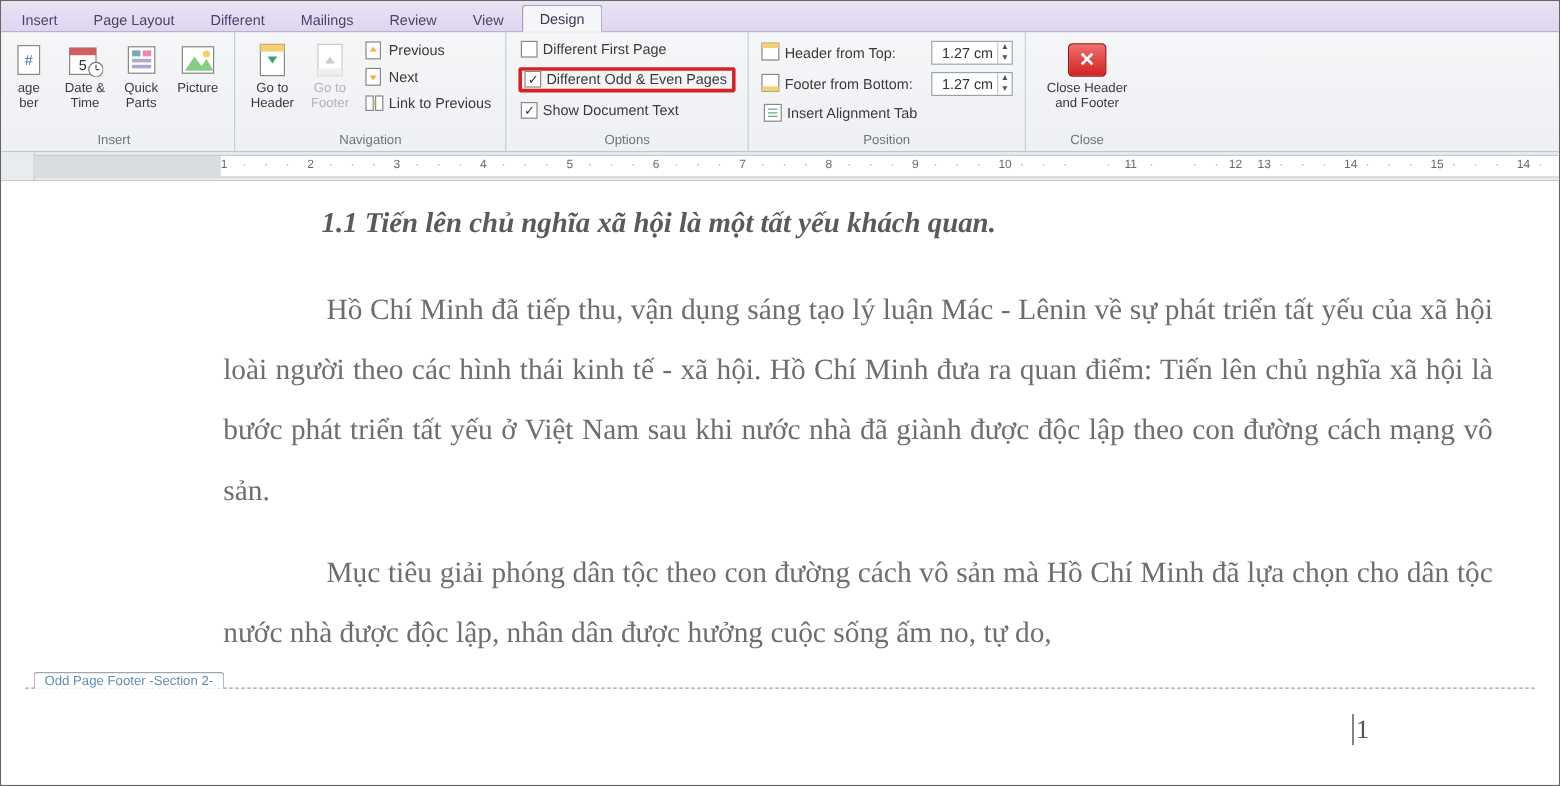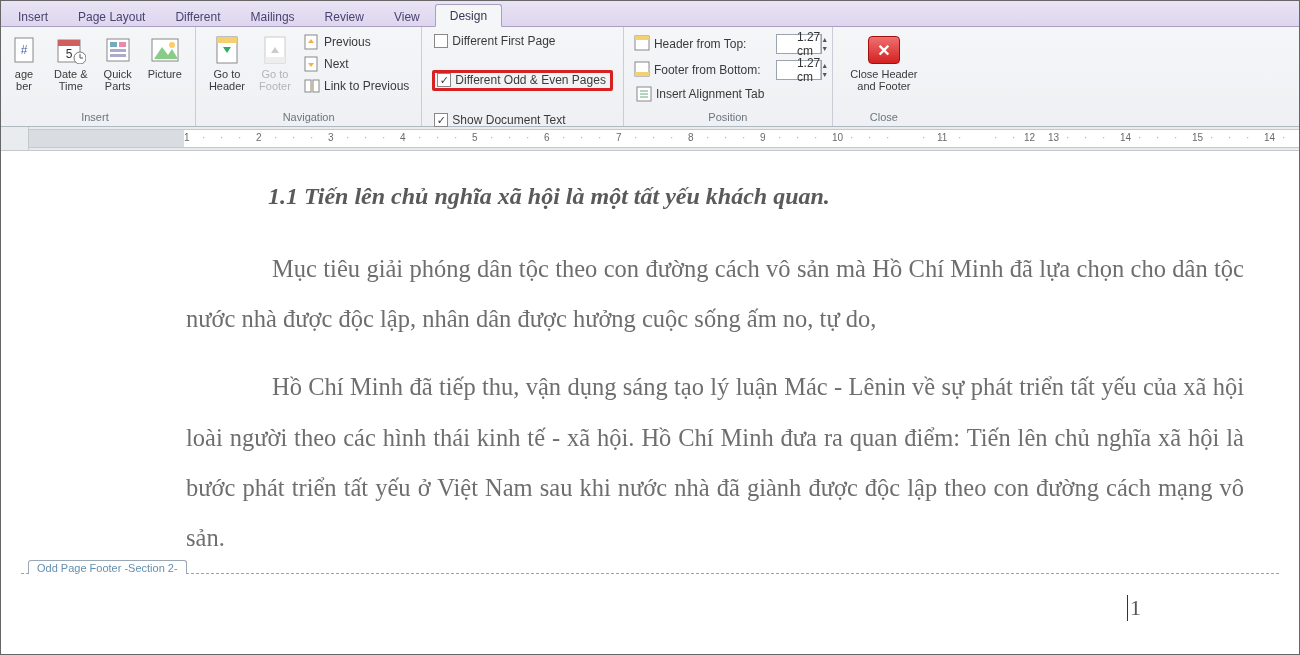--- a/index.html
+++ b/index.html
@@ -88,23 +88,23 @@
   .highlight {
     border: 3px solid #d62222;
     padding: 0 4px 1px 2px;
     border-radius: 2px;
   }
   .pos-row {
     display: flex; align-items: center; gap: 4px; font-size: 12px;
     color: #3a3a3a; padding: 1px 0;
   }
   .spin {
-    border: 1px solid #9aa3ae; background: #fff; height: 20px; width: 46px;
+    border: 1px solid #9aa3ae; background: #fff; height: 20px; width: 68px;
     display: flex; align-items: center; justify-content: space-between;
-    padding-left: 20px;
+    padding-left: 8px;
   }
   .spin .val { font-size: 12px; color: #333; }
   .spin .arrows { width: 12px; height: 100%; border-left:1px solid #c0c6ce;
     display:flex; flex-direction:column; }
   .spin .arrows div { flex:1; font-size:7px; text-align:center; color:#555; line-height:9px;}
   .close-ico {
     width: 34px; height: 28px; border-radius: 4px;
     background: linear-gradient(#f07070,#d42020);
     border:1px solid #a01010; display:flex; align-items:center; justify-content:center;
     color:#fff; font-weight:bold; font-size:16px;
@@ -119,21 +119,21 @@
     font-size:10px; color:#6a6a6a;
   }
   .ruler .tick { position:absolute; top:2px; }
   .doc-area {
     position: relative;
     height: calc(655px - 26px - 100px - 24px - 2px);
     background:#fff;
     overflow:hidden;
   }
   .page-text {
-    position:absolute; left:185px; right:55px; top:32px;
+    position:absolute; left:185px; right:55px; top:22px;
     font-family: "Times New Roman", serif;
     color:#6e6e6e;
   }
   .heading {
     font-style: italic; font-weight: bold; font-size: 24px;
     color:#5a5a5a; margin-bottom: 34px; margin-left: 82px;
   }
   .para {
     font-size: 24.5px; line-height: 2.05; text-align: justify;
     text-indent: 86px; margin-bottom: 18px;
@@ -275,21 +275,21 @@
             </span>
           <span>Link to Previous</span>
         </div>
       </div>
     </div>
     <div class="group-label">Navigation</div>
   </div>
 
   <div class="group">
     <div class="group-body">
-      <div class="vlist" style="gap:21px">
+      <div class="vlist" style="gap:7px">
         <div class="small-row">
           <span class="chk"></span>
           <span>Different First Page</span>
         </div>
         <div class="small-row highlight">
           <span class="chk">✓</span>
           <span>Different Odd &amp; Even Pages</span>
         </div>
         <div class="small-row">
           <span class="chk">✓</span>
@@ -426,19 +426,19 @@
       <span class="tick" style="left: 1217px; color: rgb(170, 170, 170);">·</span>
       <span class="tick" style="left: 1235px;">14</span>
       <span class="tick" style="left: 1253px; color: rgb(170, 170, 170);">·</span>
       <div style="position: absolute; left: 0px; top: 0px; bottom: 0px; width: 155px; background: rgb(217, 220, 224);"></div>
     </div>
 </div>
 
 <div class="doc-area">
   <div class="page-text">
     <div class="heading">1.1 Tiến lên chủ nghĩa xã hội là một tất yếu khách quan.</div>
+    <div class="para">Hồ Chí Minh đã tiếp thu, vận dụng sáng tạo lý luận Mác - Lênin về sự phát triển tất yếu của xã hội loài người theo các hình thái kinh tế - xã hội. Hồ Chí Minh đưa ra quan điểm: Tiến lên chủ nghĩa xã hội là bước phát triển tất yếu ở Việt Nam sau khi nước nhà đã giành được độc lập theo con đường cách mạng vô sản.</div>
     <div class="para">Mục tiêu giải phóng dân tộc theo con đường cách vô sản mà Hồ Chí Minh đã lựa chọn cho dân tộc nước nhà được độc lập, nhân dân được hưởng cuộc sống ấm no, tự do,</div>
-    <div class="para">Hồ Chí Minh đã tiếp thu, vận dụng sáng tạo lý luận Mác - Lênin về sự phát triển tất yếu của xã hội loài người theo các hình thái kinh tế - xã hội. Hồ Chí Minh đưa ra quan điểm: Tiến lên chủ nghĩa xã hội là bước phát triển tất yếu ở Việt Nam sau khi nước nhà đã giành được độc lập theo con đường cách mạng vô sản.</div>
   </div>
   <div class="footer-line"></div>
   <div class="footer-tag">Odd Page Footer -Section 2-</div>
   <div class="page-num">1</div>
 </div>
 
 </body></html>

